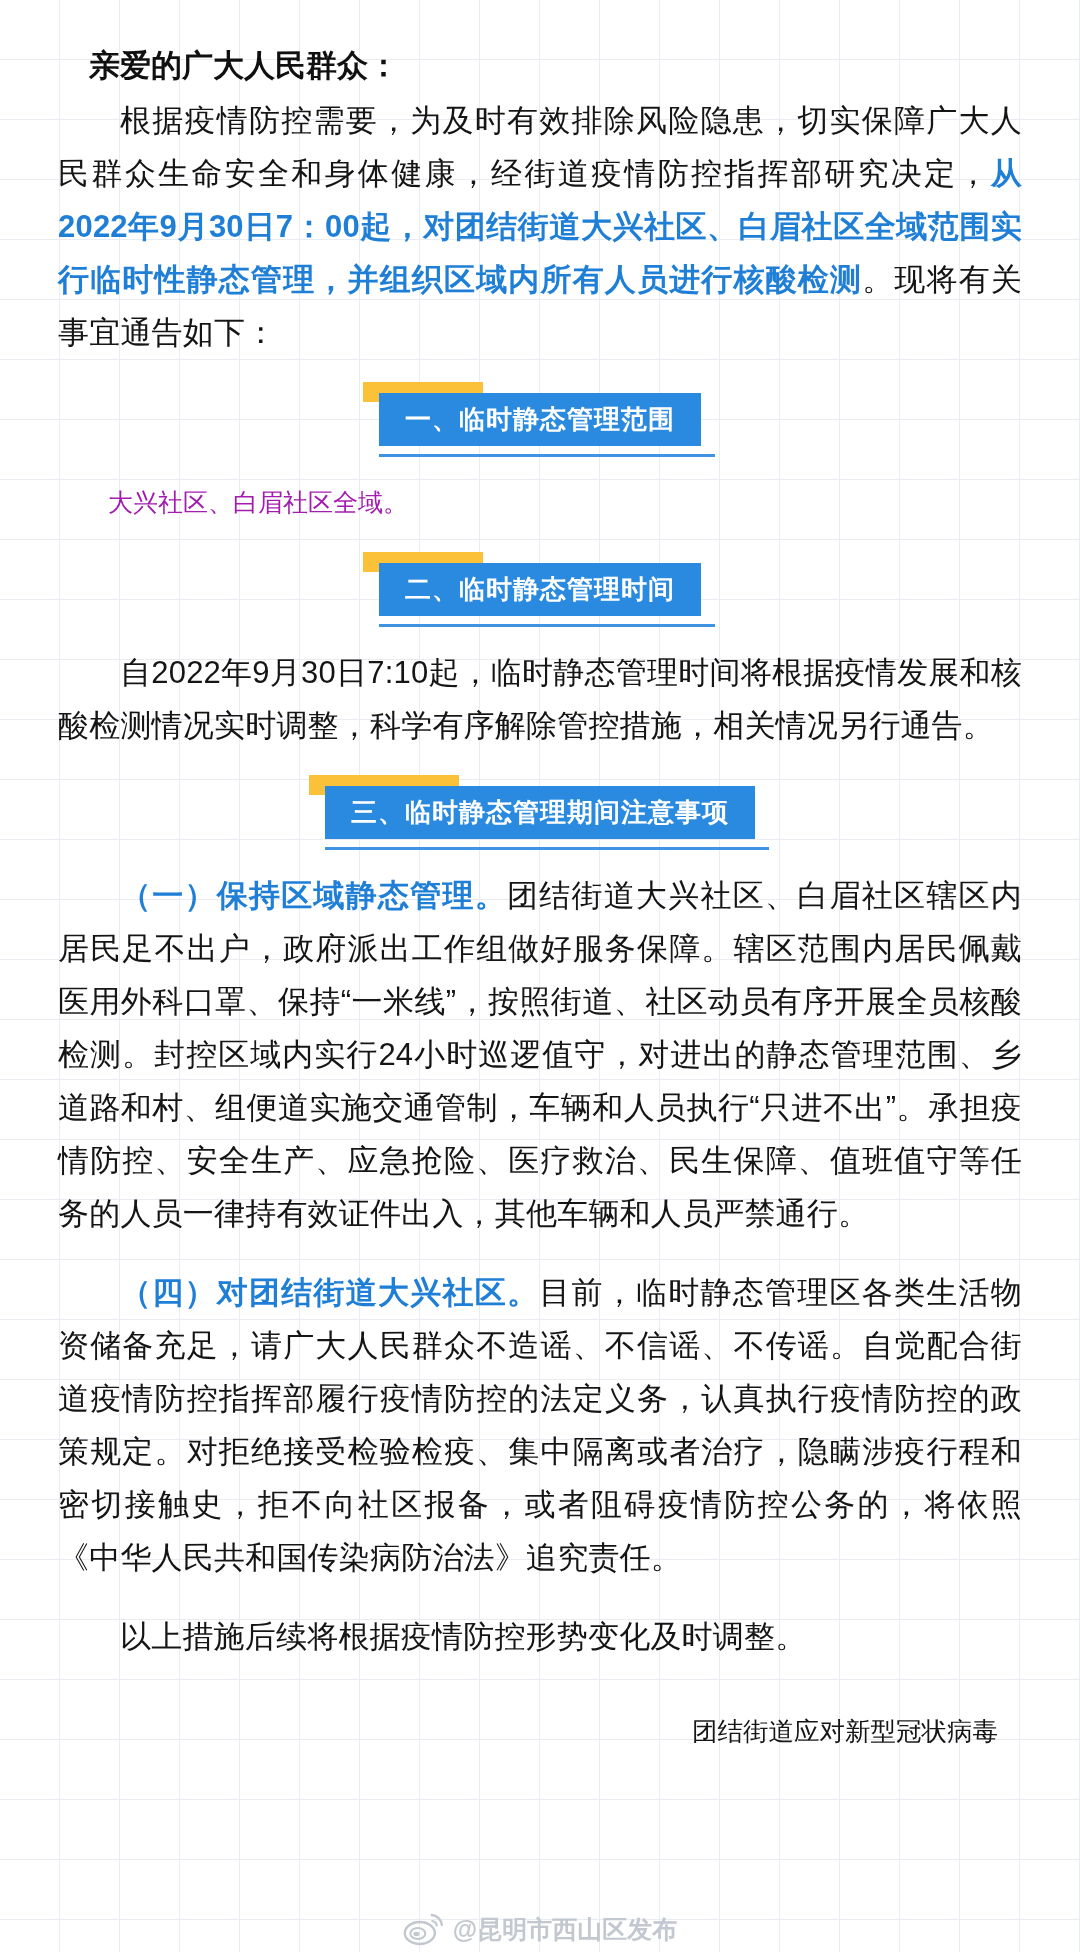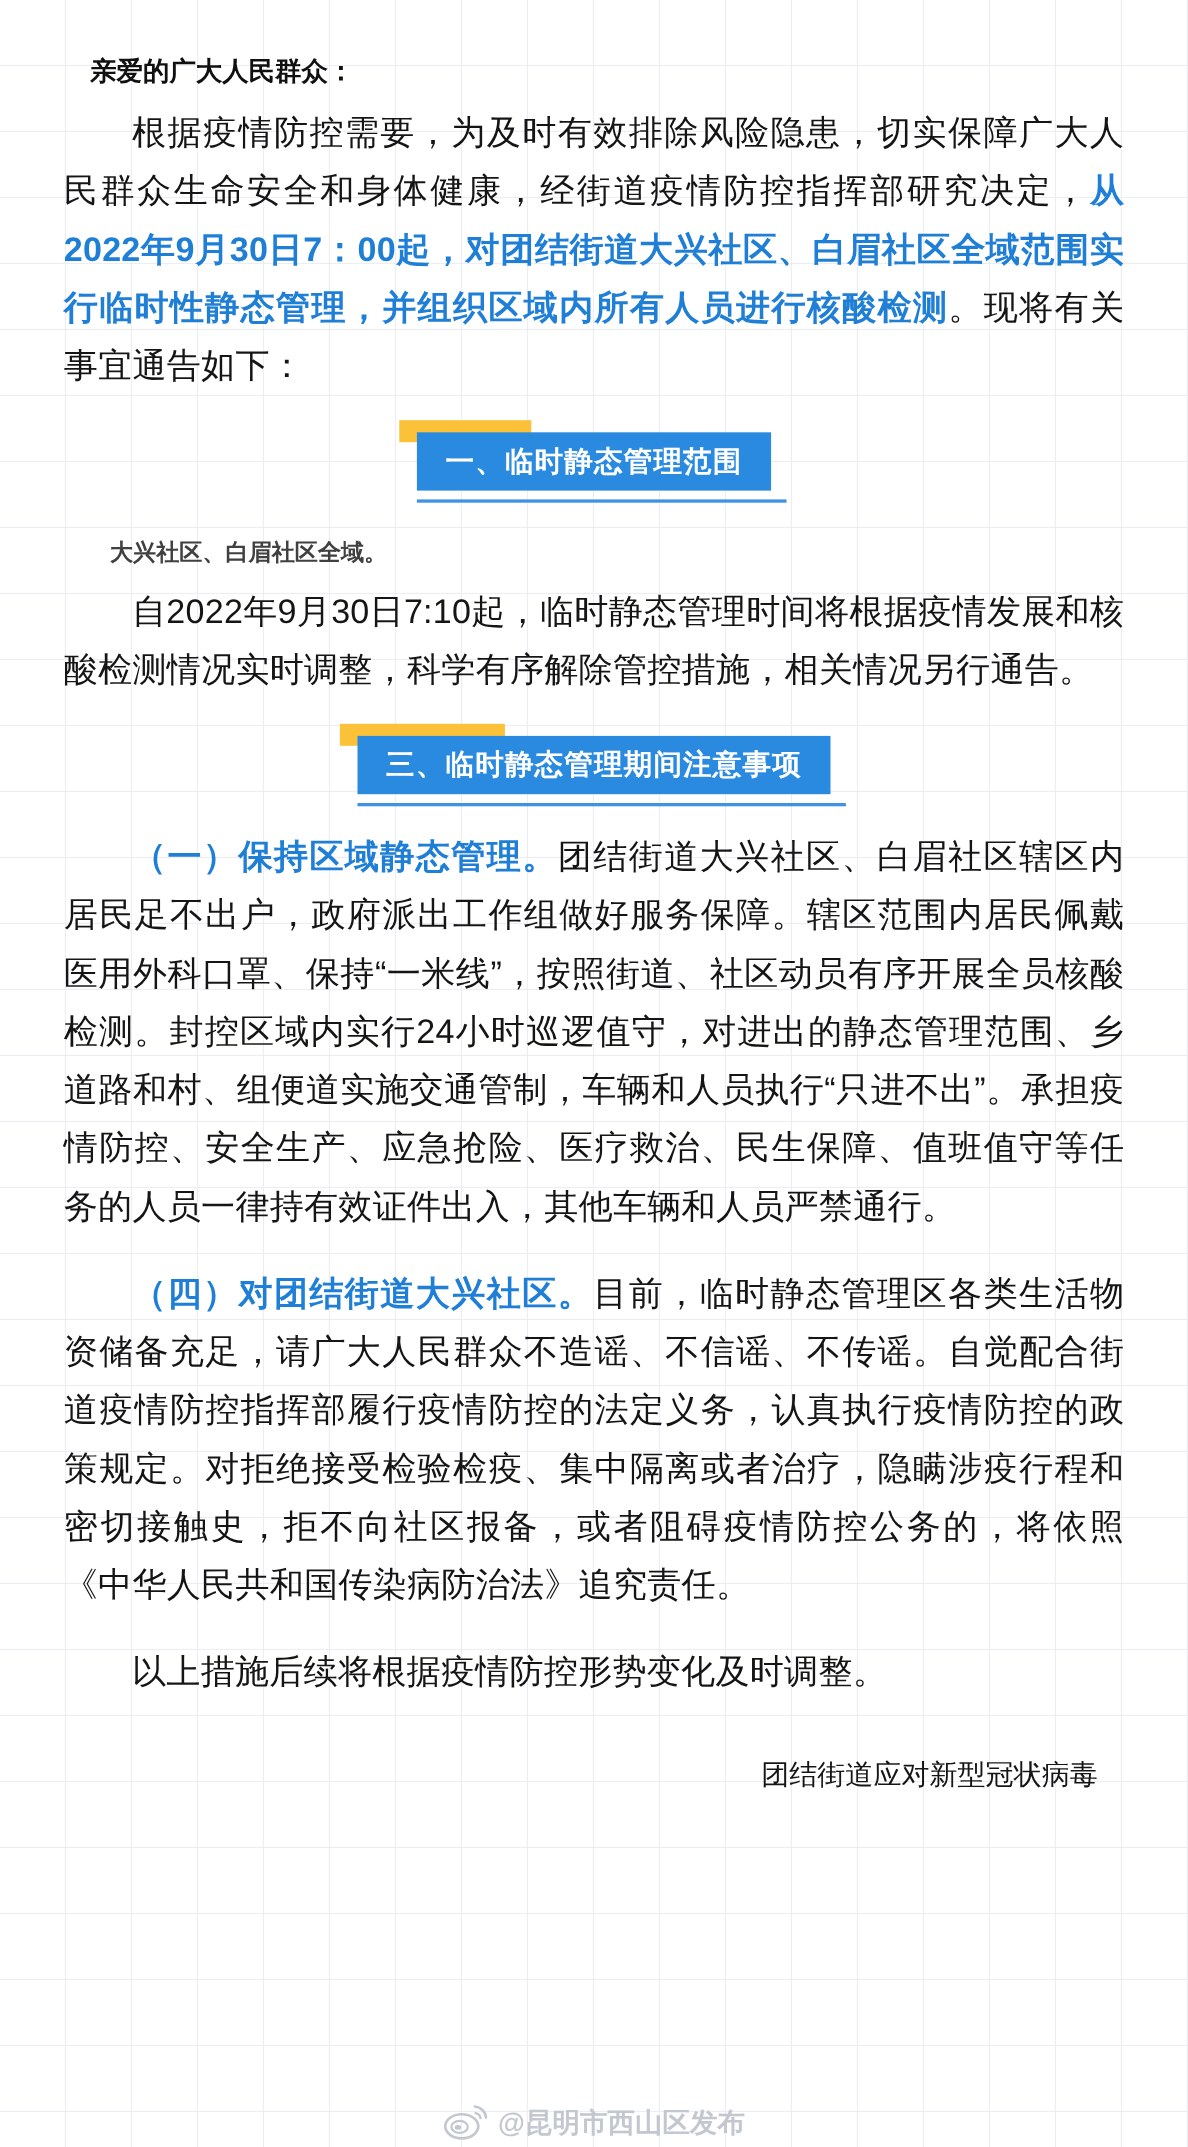--- a/index.html
+++ b/index.html
@@ -42,21 +42,21 @@
     font-size:31px;
     line-height:53px;
     color:#151515;
     text-align:justify;
     text-justify:inter-ideograph;
     letter-spacing:0.2px;
   }
   .indent{ text-indent:2em; }
 
   .salutation{
-    font-size:24px;
+    font-size:31px;
     line-height:52px;
     font-weight:bold;
     color:#101010;
     text-indent:1em;
     margin-bottom:2px;
   }
 
   .blue-em{
     color:#1f7fd6;
     font-weight:bold;
@@ -109,25 +109,24 @@
   }
   .badge-1 .badge-tab{ width:120px; }
   .badge-2 .badge-tab{ width:120px; }
   .badge-3 .badge-tab{ width:150px; }
 
   
   .body-para{ margin-top:26px; }
   .body-para:first-child{ margin-top:0; }
 
   .scope-line{
-    font-size:21px;
+    font-size:25px;
     line-height:53px;
-    color:#404040;
+    color:#a21caf;
     text-indent:2em;
-    font-weight:bold;
   }
 
   
   .signature{
     margin-top:44px;
     text-align:right;
     font-size:25.5px;
     line-height:48px;
     color:#151515;
     padding-right:24px;
@@ -168,20 +167,27 @@
   <div class="badge-wrap">
     <div class="badge badge-1">
       <div class="badge-tab"></div>
       <div class="badge-box">一、临时静态管理范围</div>
       <div class="badge-underline"></div>
     </div>
   </div>
 
   <div class="scope-line">大兴社区、白眉社区全域。</div>
 
+  <div class="badge-wrap">
+    <div class="badge badge-2">
+      <div class="badge-tab"></div>
+      <div class="badge-box">二、临时静态管理时间</div>
+      <div class="badge-underline"></div>
+    </div>
+  </div>
 
   <div class="para indent">自2022年9月30日7:10起，临时静态管理时间将根据疫情发展和核酸检测情况实时调整，科学有序解除管控措施，相关情况另行通告。</div>
 
   <div class="badge-wrap">
     <div class="badge badge-3">
       <div class="badge-tab"></div>
       <div class="badge-box">三、临时静态管理期间注意事项</div>
       <div class="badge-underline"></div>
     </div>
   </div>

